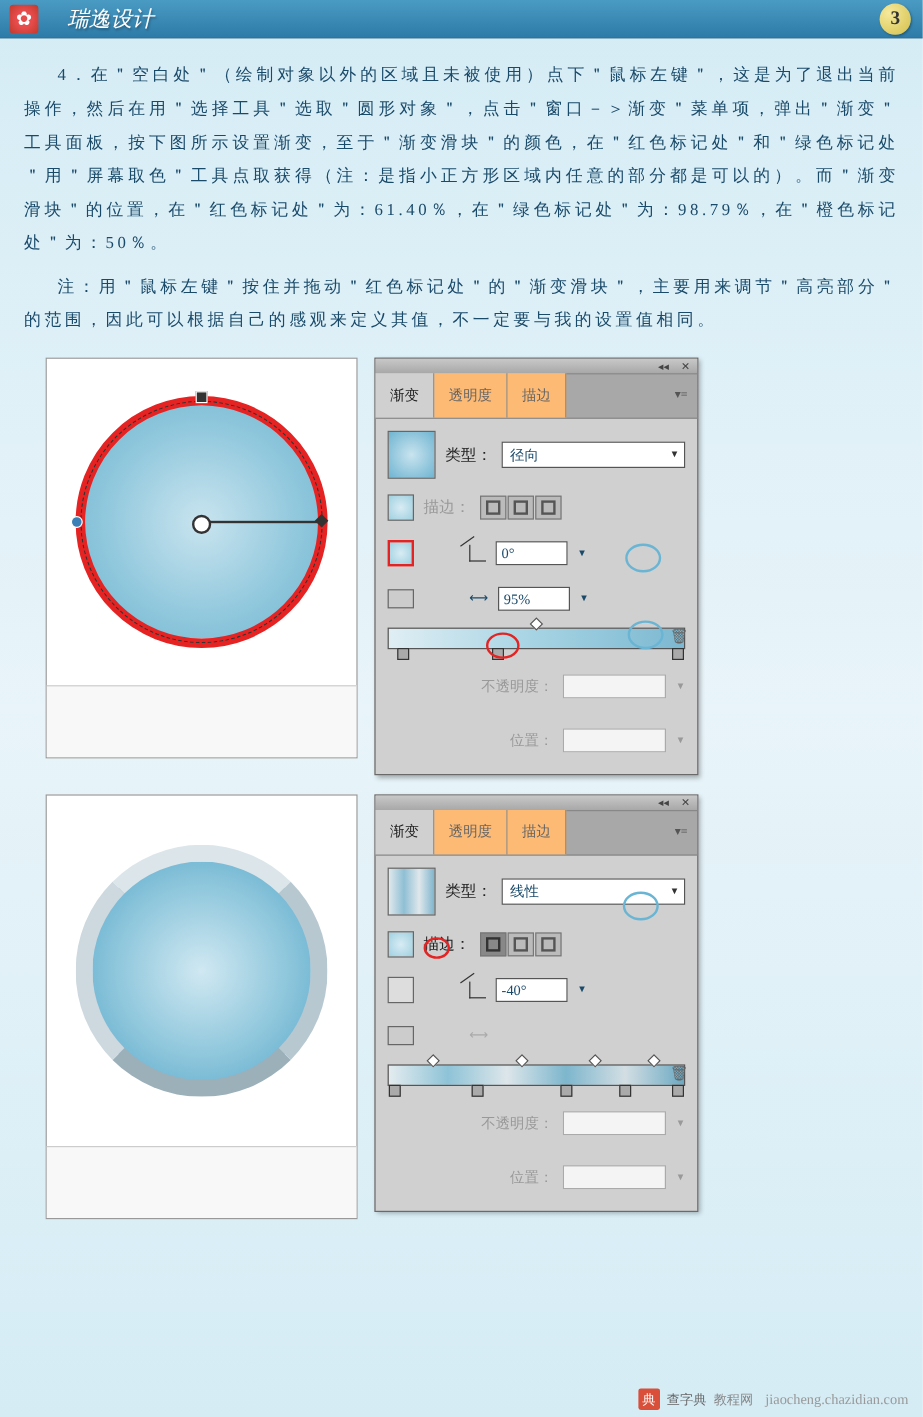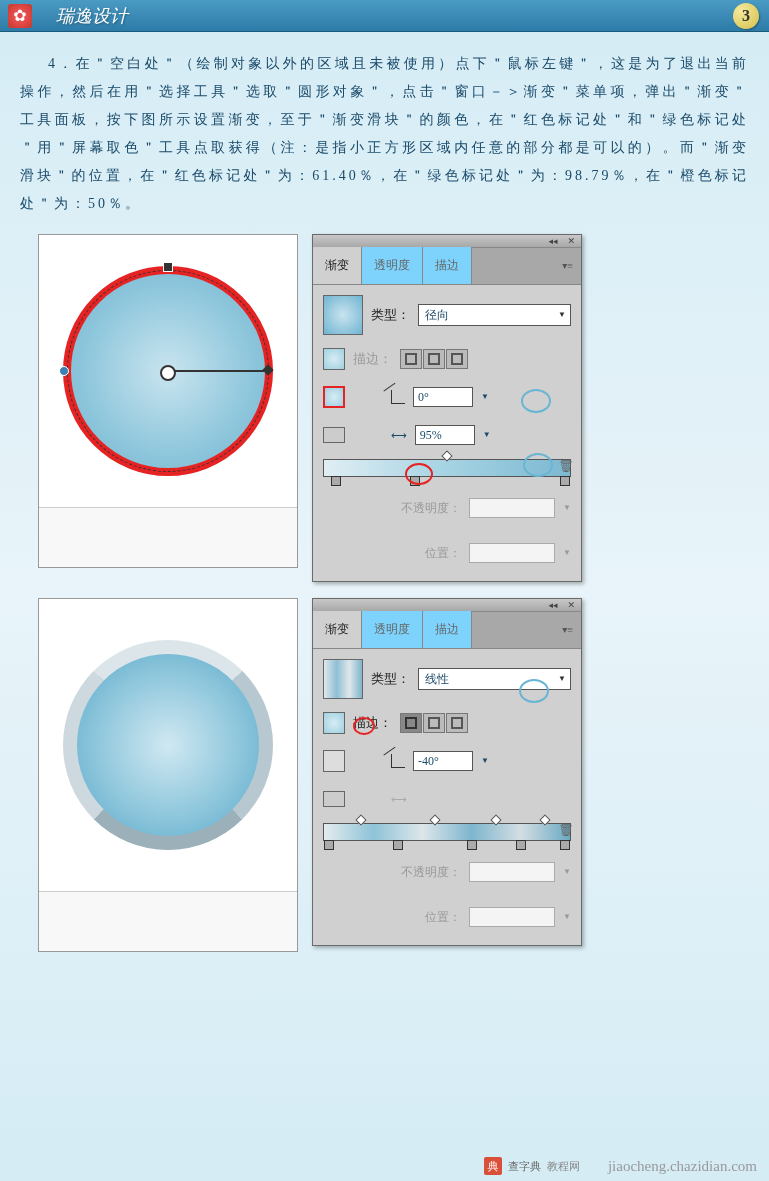--- a/index.html
+++ b/index.html
@@ -173,21 +173,21 @@
     .panel-tabs {
       display: flex;
       background: #a8a8a8;
       border-bottom: 1px solid #888;
     }
     .panel-tab {
       padding: 4px 12px;
       font-size: 12px;
       color: #666;
       border-right: 1px solid #888;
-      background: #7dd3fc;
+      background: #fdba74;
     }
     .panel-tab.active {
       background: #d0d0d0;
       color: #222;
     }
     .panel-menu {
       padding: 4px 8px;
       border-top: 1px solid #888;
       text-align: right;
       font-size: 10px;
@@ -360,33 +360,34 @@
     .footer-logo {
       width: 18px; height: 18px;
       background: #d94f3a;
       color: #fff;
       display: flex;
       align-items: center;
       justify-content: center;
       font-size: 11px;
       border-radius: 2px;
     }
-    .footer-url { font-size: 15px; color: #999; margin-left: 22px; }
+    .footer-url { font-size: 12px; color: #999; margin-left: 4px; }
   </style>
 </head>
 <body>
 
 <div class="header">
   <div class="logo-badge"></div>
   <div class="header-title">瑞逸设计</div>
   <div class="page-badge">3</div>
 </div>
 
 <div class="content">
   <p class="indent">4．在＂空白处＂（绘制对象以外的区域且未被使用）点下＂鼠标左键＂，这是为了退出当前操作，然后在用＂选择工具＂选取＂圆形对象＂，点击＂窗口－＞渐变＂菜单项，弹出＂渐变＂工具面板，按下图所示设置渐变，至于＂渐变滑块＂的颜色，在＂红色标记处＂和＂绿色标记处＂用＂屏幕取色＂工具点取获得（注：是指小正方形区域内任意的部分都是可以的）。而＂渐变滑块＂的位置，在＂红色标记处＂为：61.40％，在＂绿色标记处＂为：98.79％，在＂橙色标记处＂为：50％。</p>
+  <p class="indent">注：用＂鼠标左键＂按住并拖动＂红色标记处＂的＂渐变滑块＂，主要用来调节＂高亮部分＂的范围，因此可以根据自己的感观来定义其值，不一定要与我的设置值相同。</p>
 
   <div class="figure-row">
     <div class="circle-canvas">
       <div class="canvas-main">
         <div class="circle1">
           <div class="handle-top"></div>
           <div class="handle-left"></div>
           <div class="center-line"></div>
         </div>
       </div>

